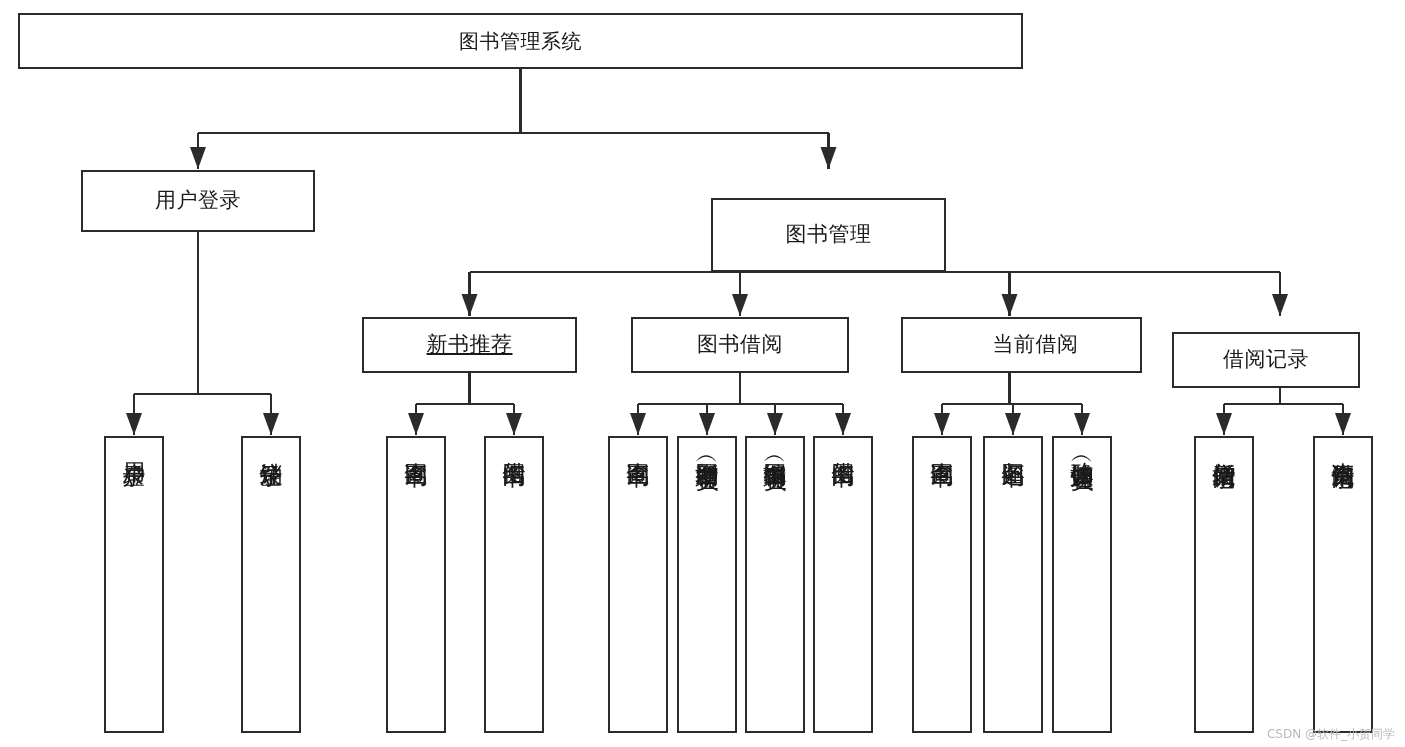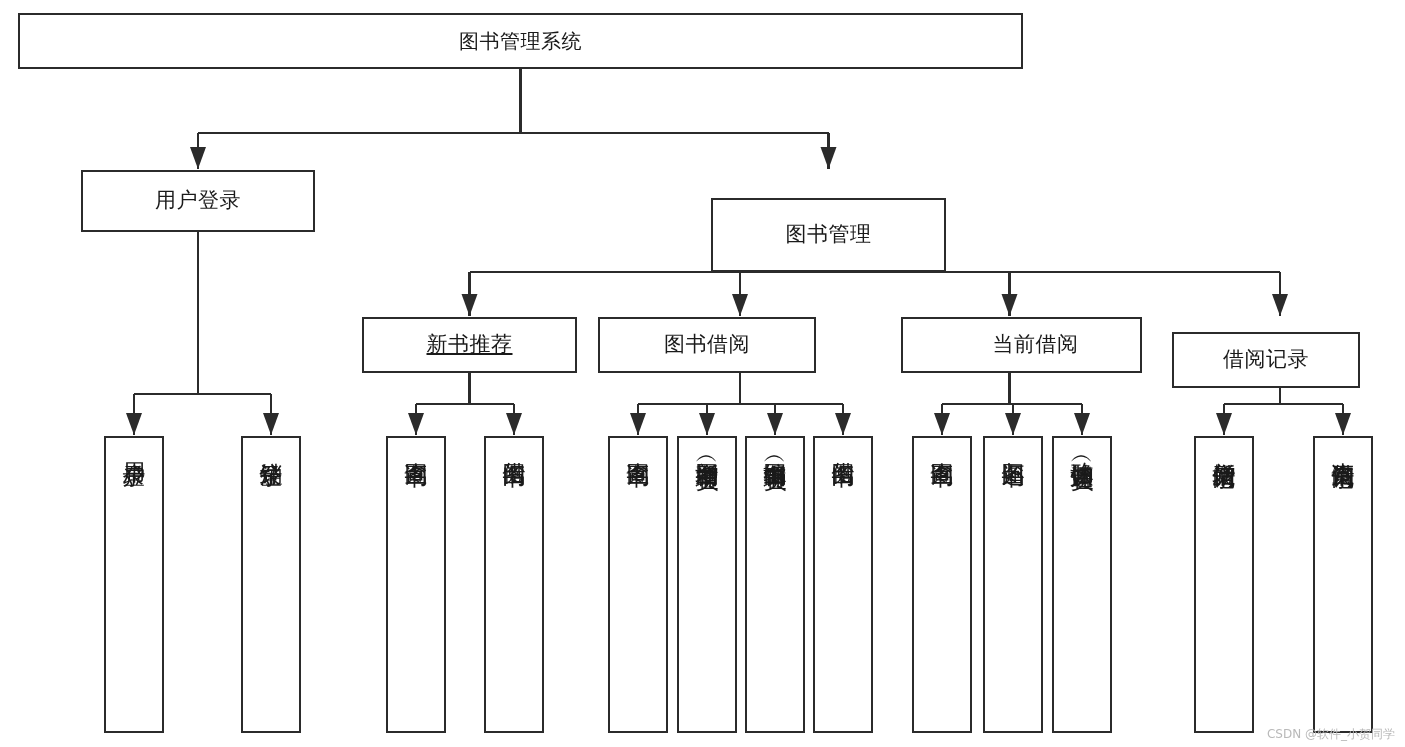--- a/index.html
+++ b/index.html
@@ -132,21 +132,21 @@
       </div>
       <div class="node node-h" style="left: 81px; top: 170px; width: 234px; height: 62px;">
         <span class="label">用户登录</span>
       </div>
       <div class="node node-h" style="left: 711px; top: 178px; width: 235px; height: 74px; margin-top: 20px;">
         <span class="label">图书管理</span>
       </div>
       <div class="node node-h" style="left: 362px; top: 317px; width: 215px; height: 56px; text-decoration: underline;">
         <span class="label">新书推荐</span>
       </div>
-      <div class="node node-h" style="left: 598px; top: 317px; width: 218px; height: 56px;">
+      <div class="node node-h" style="left: 631px; top: 317px; width: 218px; height: 56px;">
         <span class="label">图书借阅</span>
       </div>
       <div class="node node-h" style="left: 901px; top: 317px; width: 241px; height: 56px; padding-left: 28px;">
         <span class="label">当前借阅</span>
       </div>
       <div class="node node-h" style="left: 1172px; top: 332px; width: 188px; height: 56px;">
         <span class="label">借阅记录</span>
       </div>
       <div class="node node-v" style="left: 104px; top: 436px; width: 60px; height: 297px;">
         <span class="label">用户登录</span>

